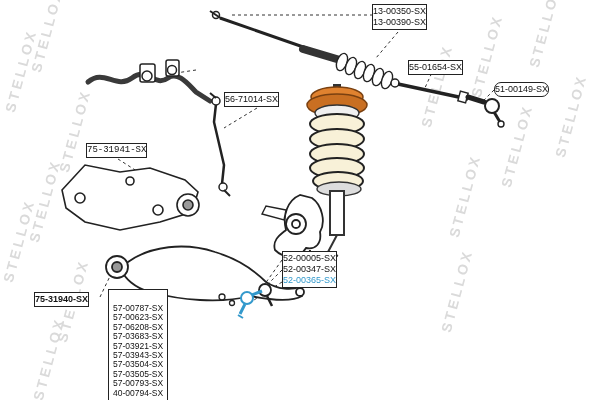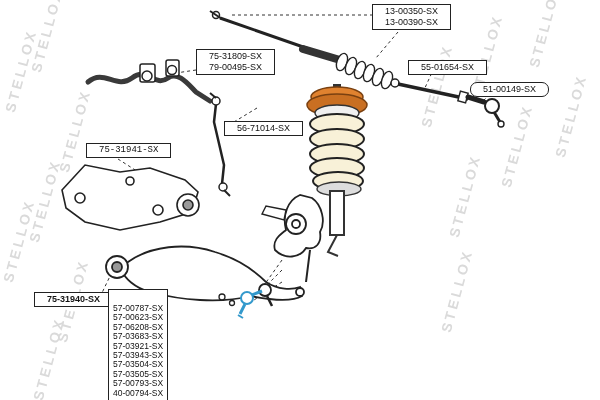--- a/index.html
+++ b/index.html
@@ -9,21 +9,21 @@
   }
   .wm-layer{position:absolute;inset:0;z-index:0;}
   .wm{
     position:absolute;transform:rotate(-75deg);transform-origin:0 0;
     font-weight:bold;font-size:14px;letter-spacing:3px;color:#dadada;
     white-space:nowrap;user-select:none;
   }
   svg.diagram{position:absolute;left:0;top:0;z-index:1;}
   .lbl{
     position:absolute;z-index:5;border:1px solid #222;background:#fff;
-    font-size:9px;line-height:11px;padding:1px 12px;text-align:center;
+    font-size:9px;line-height:11px;padding:1px 0;text-align:center;
     white-space:nowrap;
   }
   .lbl-list{
     position:absolute;z-index:5;border:1px solid #222;background:#fff;
     font-size:8.5px;line-height:9.4px;padding:14px 4px;text-align:center;
     white-space:nowrap;
   }
   .hl{color:#3399cc;}
 </style>
 </head>
@@ -157,45 +157,46 @@
       <path d="M245,304 L240,314" stroke-width="3"></path>
       <path d="M238,315 L243,318" stroke-width="2"></path>
     </g>
   </svg>
 
   <div class="lbl" style="left:372px;top:4px;">
     <div>13-00350-SX</div>
     <div>13-00390-SX</div>
   </div>
 
-  <div class="lbl" style="left:196px;top:49px;">
-    <div>75-31809-SX</div>
-    <div>79-00495-SX</div>
-  </div>
 
   <div class="lbl" style="left:408px;top:60px;">
     <div>55-01654-SX</div>
   </div>
 
-  <div class="lbl" style="left:470px;top:82px;border-radius:7px;">
+  <div class="lbl" style="left:494px;top:82px;border-radius:7px;">
     <div>51-00149-SX</div>
   </div>
 
-  <div class="lbl" style="left:224px;top:92px;margin-top:29px;">
+  <div class="lbl" style="left:224px;top:92px;">
     <div>56-71014-SX</div>
   </div>
 
   <div class="lbl" style="left:86px;top:143px;font-family:Liberation Mono, monospace;">
     <div>75-31941-SX</div>
   </div>
 
   <div class="lbl" style="left:34px;top:292px;font-weight:bold;">
     <div>75-31940-SX</div>
   </div>
 
+  <div class="lbl" style="left:282px;top:251px;">
+    <div>52-00005-SX</div>
+    <div>52-00347-SX</div>
+    <div class="hl">52-00365-SX</div>
+  </div>
 
   <div class="lbl-list" style="left:108px;top:289px;">
       <div>57-00787-SX</div>
       <div>57-00623-SX</div>
       <div>57-06208-SX</div>
       <div>57-03683-SX</div>
       <div>57-03921-SX</div>
       <div>57-03943-SX</div>
       <div>57-03504-SX</div>
       <div>57-03505-SX</div>

